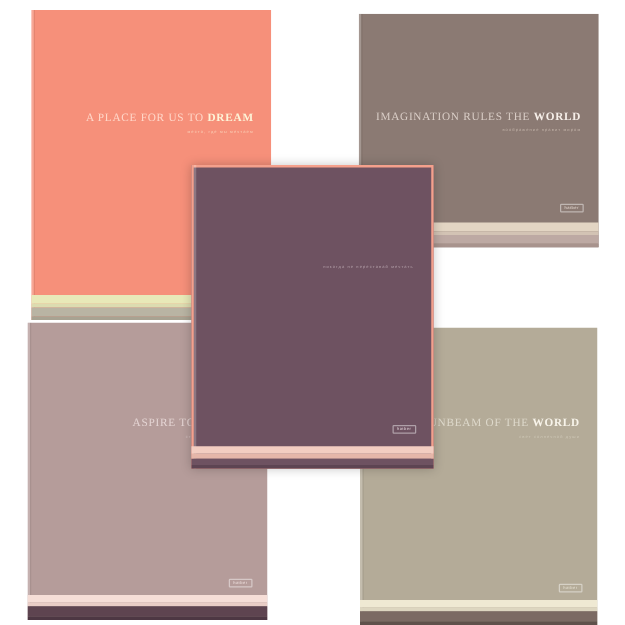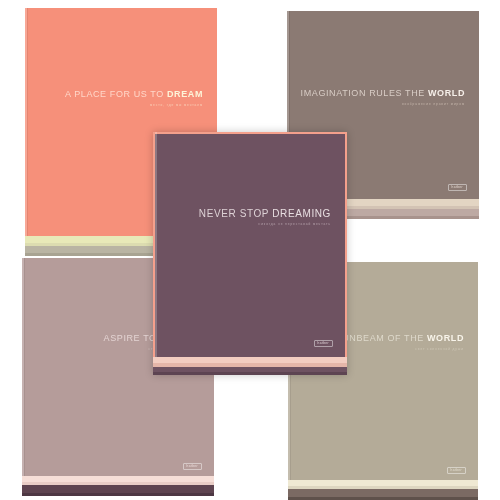--- a/index.html
+++ b/index.html
@@ -69,20 +69,21 @@
     text-align: right;
     white-space: nowrap;
   }
   .title {
     font-size: 9px;
     letter-spacing: 0.6px;
     line-height: 1.1;
     font-weight: 300;
     margin: 0;
     display: block;
+    font-family: Liberation Serif, serif;
   }
   .title .strong {
     font-weight: 700;
   }
   .subtitle {
     font-size: 3.2px;
     letter-spacing: 0.9px;
     line-height: 1.2;
     margin: 4px 0 0 0;
     display: block;
@@ -97,21 +98,21 @@
     padding: 1px 3px;
     font-size: 3.2px;
     letter-spacing: 0.4px;
     line-height: 1;
     text-align: center;
     white-space: nowrap;
   }
 
   
   #cover-dream    { left: 25px;  top: 8px;   width: 192px; height: 248px; }
-  #cover-world    { left: 287px; top: 11px;  width: 192px; height: 208px; }
+  #cover-world    { left: 287px; top: 11px;  width: 192px; height: 187px; }
   #cover-aspire   { left: 22px;  top: 258px; width: 192px; height: 238px; }
   #cover-sunbeam  { left: 288px; top: 262px; width: 190px; height: 238px; }
   #cover-never    { left: 153px; top: 132px; width: 194px; height: 243px; }
 
   #cover-never { box-shadow: 0 0 8px rgba(0,0,0,0.22); }
   #cover-never .outer-frame {
     position: absolute;
     inset: 0;
     border: 2px solid #f4a08c;
     box-sizing: border-box;
@@ -210,23 +211,20 @@
       <span class="band" style="background:#5f514b;height:3px"></span>
     </div>
   </div>
 
   <div class="cover" id="cover-never">
     <div class="face" style="background:#6e5261"></div>
     <div class="outer-frame"></div>
     <div class="spine-edge" style="left:2px"></div>
 
     <div class="textblock" style="right:16px; top:76px;">
-      <span class="title" style="color:#ded2d6; font-size:10px">
-        <span>NEVER STOP </span><span class="strong" style="color:#e8dee1; font-weight:400">DREAMING</span>
-      </span>
       <span class="subtitle" style="color:#cdbcc3">никогда не переставай мечтать</span>
     </div>
 
     <div class="badge" style="right:14px; bottom:28px; color:#e2d4d9">hatber</div>
 
     <div class="bands">
       <span class="band" style="background:#f3cdc1;height:6px"></span>
       <span class="band" style="background:#e5b6a9;height:4px"></span>
       <span class="band" style="background:#6e5261;height:5px"></span>
       <span class="band" style="background:#5d4452;height:3px"></span>

